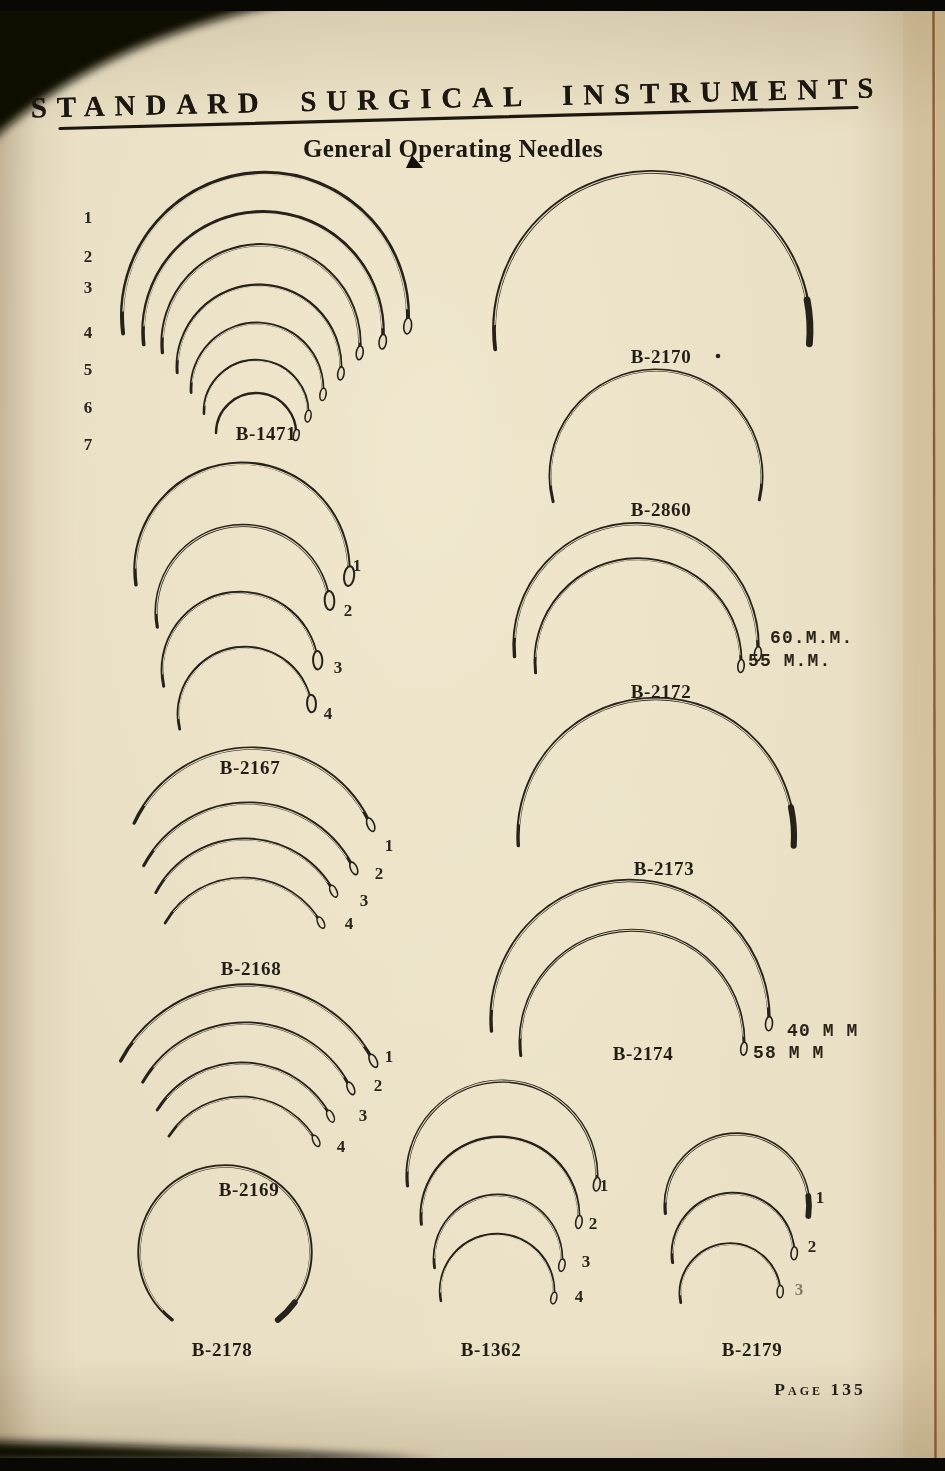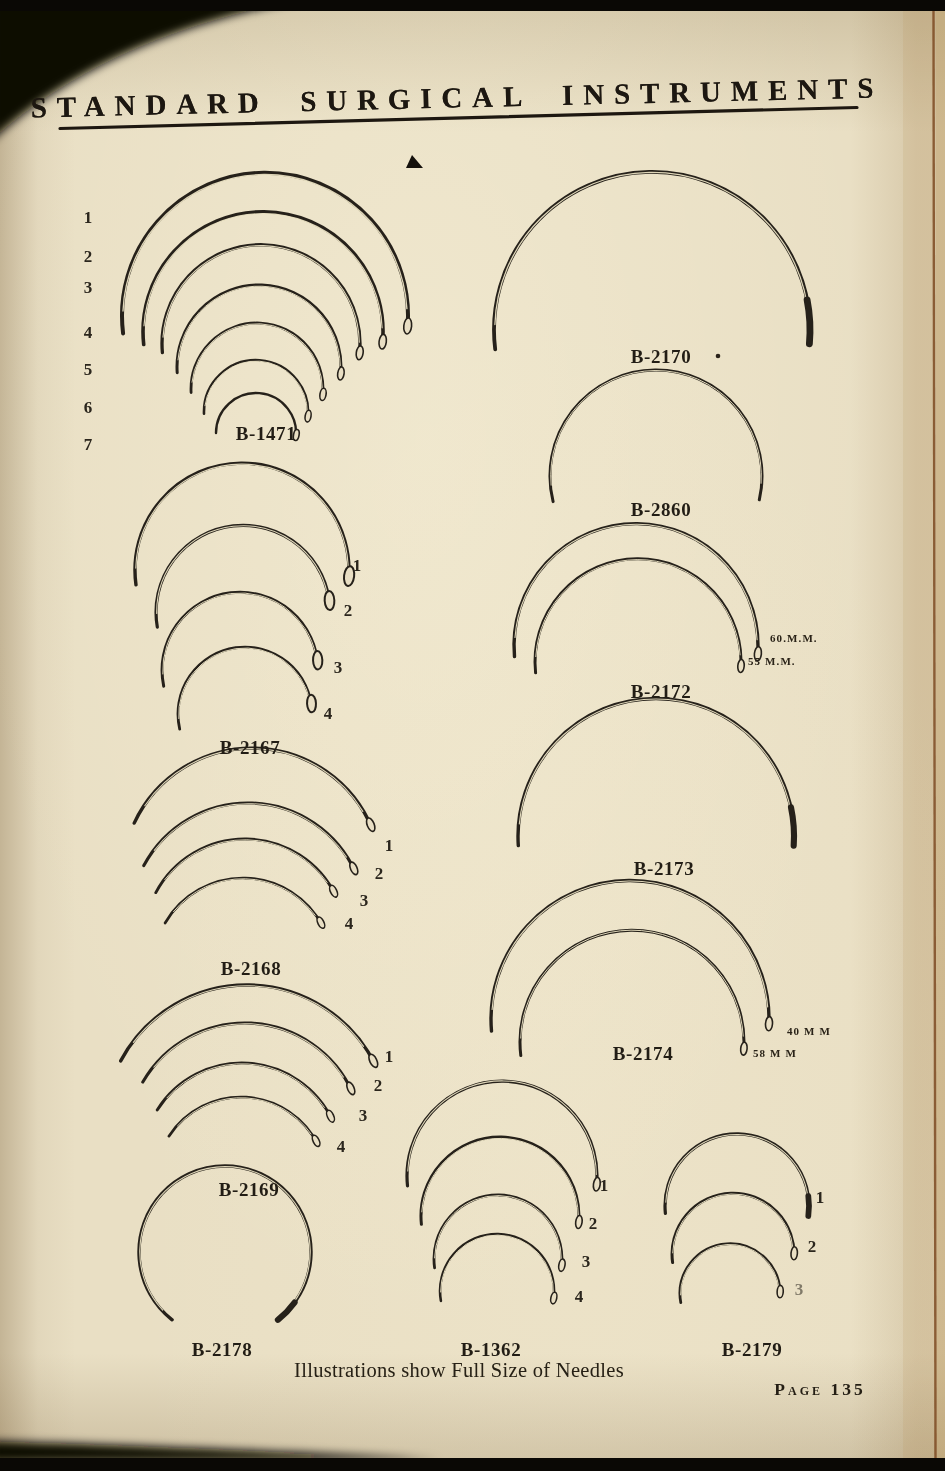--- a/index.html
+++ b/index.html
@@ -18,21 +18,21 @@
   .hdr{
     font-size:29px;font-weight:700;letter-spacing:.34em;word-spacing:.5em;
     color:#1c1711;transform:translate(-50%,-50%) rotate(-1.35deg);
     text-shadow:0 0 .6px rgba(30,22,12,.8);
   }
   .sub{font-size:25px;font-weight:700;color:#1e1913;letter-spacing:.4px;}
   .code{font-size:19px;font-weight:600;letter-spacing:.6px;color:#221d15;}
   .num{font-size:17px;font-weight:600;color:#2b261d;}
   .mm{
     position:absolute;white-space:nowrap;transform:translate(0,-50%);
-    font-family:Liberation Serif, serif;font-size:11px;font-weight:700;
+    font-family:Liberation Mono, monospace;font-size:18px;font-weight:700;
     letter-spacing:1.1px;color:#2a2318;
   }
   .foot{font-size:20.5px;color:#262015;letter-spacing:.3px;}
   .pageno{font-size:17.5px;font-weight:700;font-variant:small-caps;letter-spacing:3px;color:#241e14;}
   .faint{opacity:.55;}
 </style>
 </head>
 <body>
 
 <div class="page">
@@ -221,23 +221,24 @@
         </g>
         <g>
           <path d="M 680.8 1302.7 A 50 50 0 1 1 779.9 1296.6" fill="none" stroke="#26211a" stroke-width="2.8" stroke-linecap="round"></path>
           <path d="M 680.6 1294.9 A 49.384 49.384 0 0 1 779.1 1288.8" fill="none" stroke="rgba(238,229,198,0.92)" stroke-width="1" stroke-linecap="round"></path>
           <ellipse cx="0" cy="0" rx="6.199999999999999" ry="3.0599999999999996" transform="translate(780.2 1291.6) rotate(93.0)" fill="#e9dfc4" stroke="#26211a" stroke-width="1.6"></ellipse>
         </g>
       </g>
   </svg>
 
   <div class="lbl hdr" style="left:457px;top:98px">STANDARD SURGICAL INSTRUMENTS</div>
+  <div class="lbl sub" style="left:453px;top:149px">General Operating Needles</div>
 
   <div class="lbl code" style="left:266px;top:434px">B-1471</div>
-  <div class="lbl code" style="left:250px;top:748px">B-2167</div>
+  <div class="lbl code" style="left:250px;top:768px">B-2167</div>
   <div class="lbl code" style="left:251px;top:969px">B-2168</div>
   <div class="lbl code" style="left:249px;top:1190px">B-2169</div>
   <div class="lbl code" style="left:222px;top:1350px">B-2178</div>
   <div class="lbl code" style="left:661px;top:357px">B-2170</div>
   <div class="lbl code" style="left:661px;top:510px">B-2860</div>
   <div class="lbl code" style="left:661px;top:692px">B-2172</div>
   <div class="lbl code" style="left:664px;top:869px">B-2173</div>
   <div class="lbl code" style="left:643px;top:1054px">B-2174</div>
   <div class="lbl code" style="left:491px;top:1350px">B-1362</div>
   <div class="lbl code" style="left:752px;top:1350px">B-2179</div>
@@ -272,16 +273,15 @@
 
   <div class="lbl num" style="left:820px;top:1198px">1</div>
   <div class="lbl num" style="left:812px;top:1247px">2</div>
   <div class="lbl num faint" style="left:799px;top:1290px">3</div>
 
   <div class="mm" style="left:770px;top:638px">60.M.M.</div>
   <div class="mm" style="left:748px;top:661px">55 M.M.</div>
   <div class="mm" style="left:787px;top:1031px">40 M M</div>
   <div class="mm" style="left:753px;top:1053px">58 M M</div>
 
-  <div class="lbl foot" style="left:459px;top:1370px">Illustrations show Full Size of Needles</div>
   <div class="lbl pageno" style="left:820px;top:1389px">Page 135</div>
 
 </div>
 
 </body></html>

